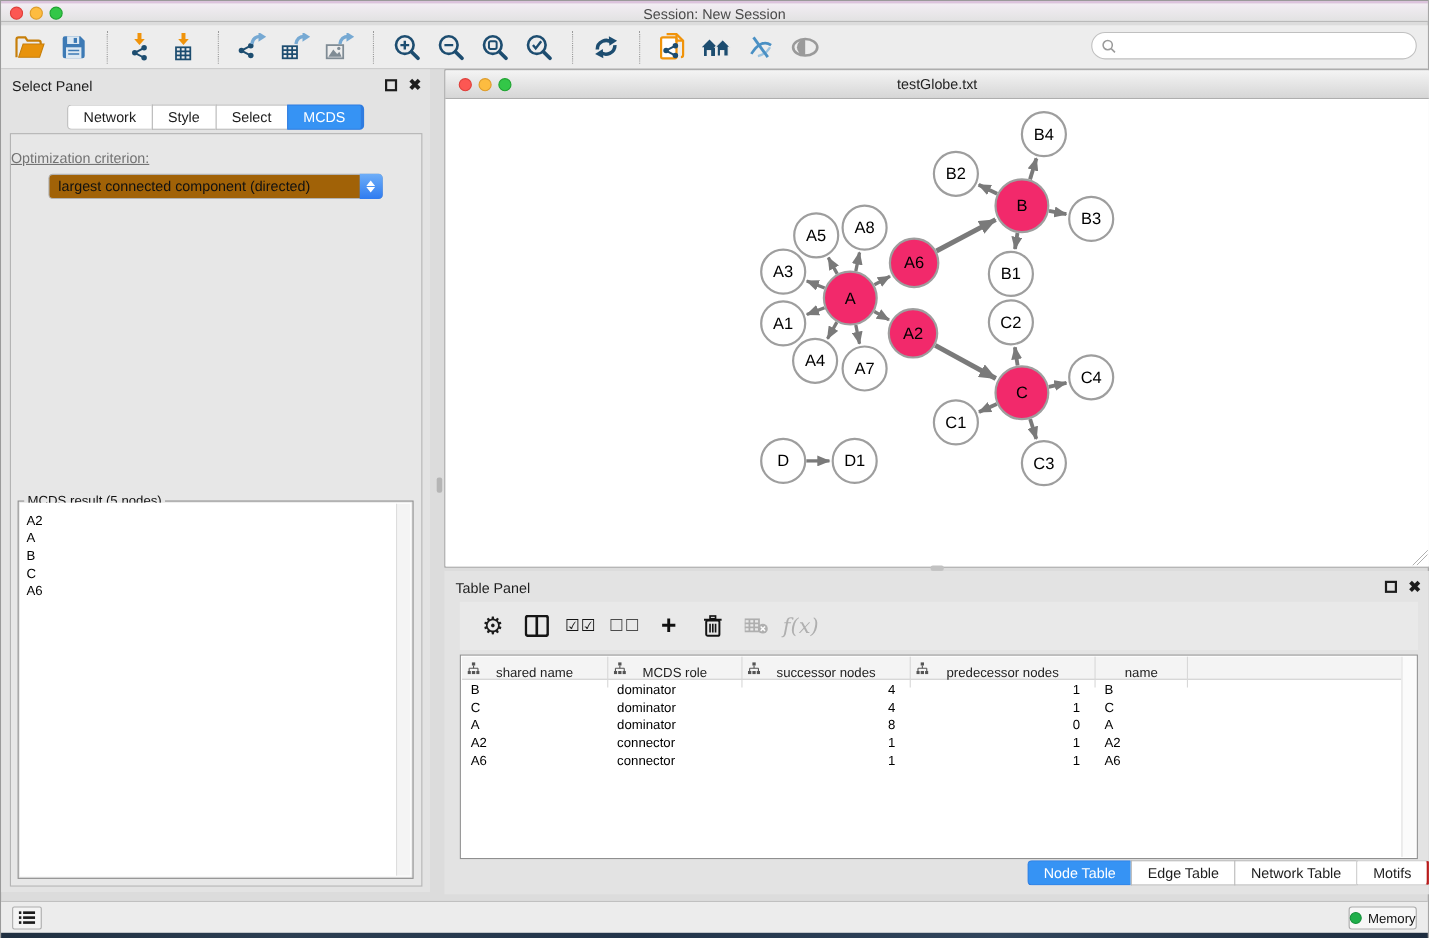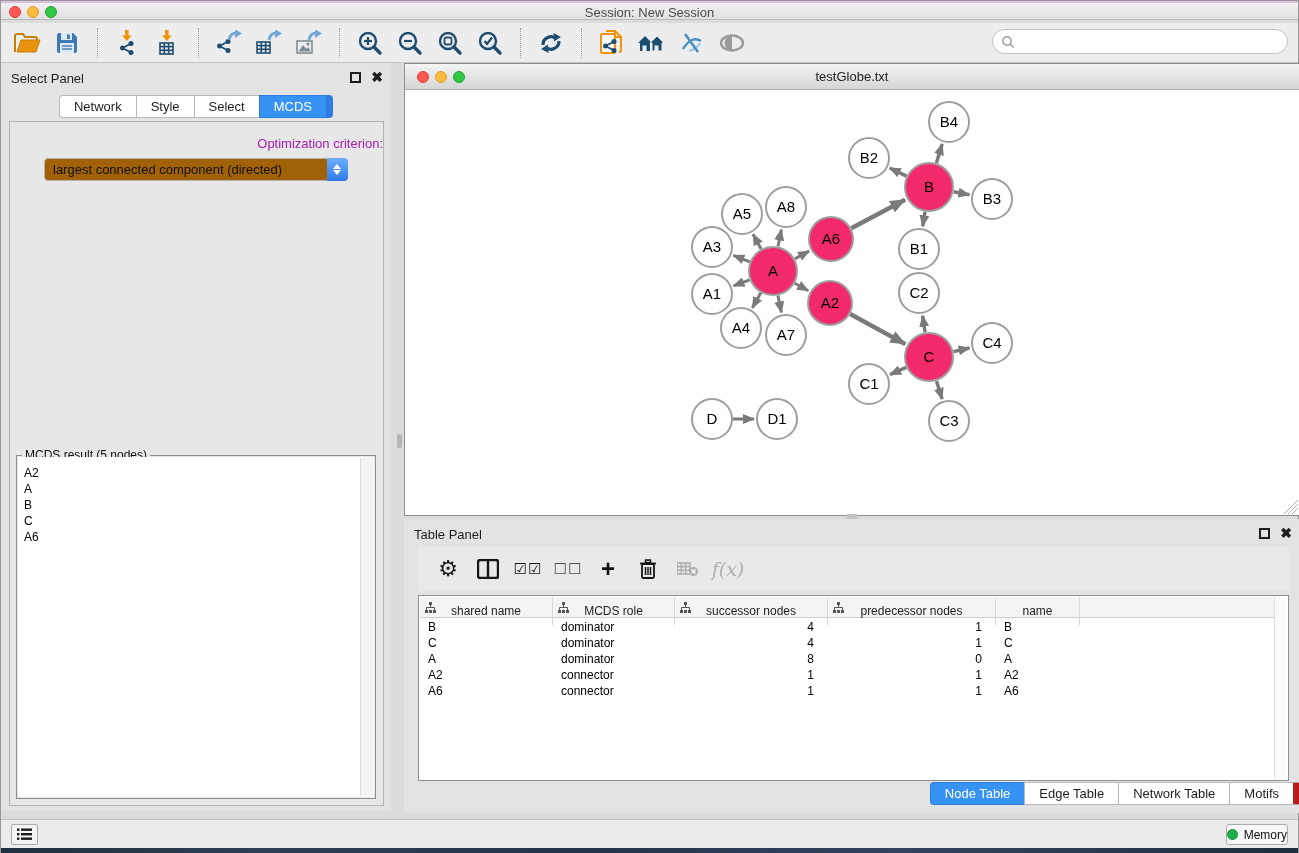--- a/index.html
+++ b/index.html
@@ -31,25 +31,25 @@
   
   .control-panel { position:absolute; left:0; top:62px; width:390px; height:748px; background:#e3e3e3; }
   .panel-head { position:absolute; left:10px; top:8px; font-size:13px; color:#1d1d1d; }
   .panel-icons { position:absolute; right:8px; top:9px; display:flex; gap:10px; align-items:center; }
   .float-ic { width:11px; height:11px; border:2px solid #1d1d1d; display:inline-block; }
   .close-ic { font-size:14px; font-weight:bold; color:#1d1d1d; line-height:11px; }
   .cp-tabs { position:absolute; left:0; right:0; top:32px; display:flex; justify-content:center; }
   .seg-btn { font-size:13px; color:#1d1d1d; background:#fff; border:1px solid #b9b9b9;
     border-right:none; padding:3px 14px; cursor:default; }
   .seg-btn:first-child { border-radius:4px 0 0 4px; }
-  .seg-btn:last-child { border-right:7px solid #b91c1c; border-radius:0 4px 4px 0; }
+  .seg-btn:last-child { border-right:3px solid #b91c1c; border-radius:0 4px 4px 0; }
   .seg-btn.active { background:#3693f4; border-color:#2f7ce0; color:#fff; }
   .cp-body { position:absolute; left:8px; right:7px; top:58px; bottom:5px;
     background:#e7e7e7; border:1px solid #b4b4b4; }
-  .opt-label { position:absolute; left:0; right:0; top:14px; text-align:right; font-size:13px; color:#a21caf; }
+  .opt-label { position:absolute; left:0; right:0; top:14px; text-align:left; font-size:13px; color:#737373;text-decoration:underline; }
   .dropdown { position:absolute; left:34px; right:35px; top:36px; height:23px; background:#a16207;
     border:1px solid #b3b3b3; border-radius:4px; display:flex; align-items:center; }
   .dropdown .dd-text { font-size:13px; color:#111; padding-left:8px; flex:1;
     white-space:nowrap; overflow:hidden; }
   .dd-step { width:21px; height:23px; margin-right:-1px; border-radius:0 4px 4px 0;
     background:linear-gradient(#6eaef8,#2e7bf0); position:relative; }
   .dd-step:before, .dd-step:after { content:""; position:absolute; left:6px; border:4.5px solid transparent; }
   .dd-step:before { top:2px; border-bottom:5px solid #fff; }
   .dd-step:after  { bottom:2px; border-top:5px solid #fff; }
   .cp-buttons { position:absolute; left:0; right:0; top:70px; display:flex; justify-content:center; gap:12px; }

